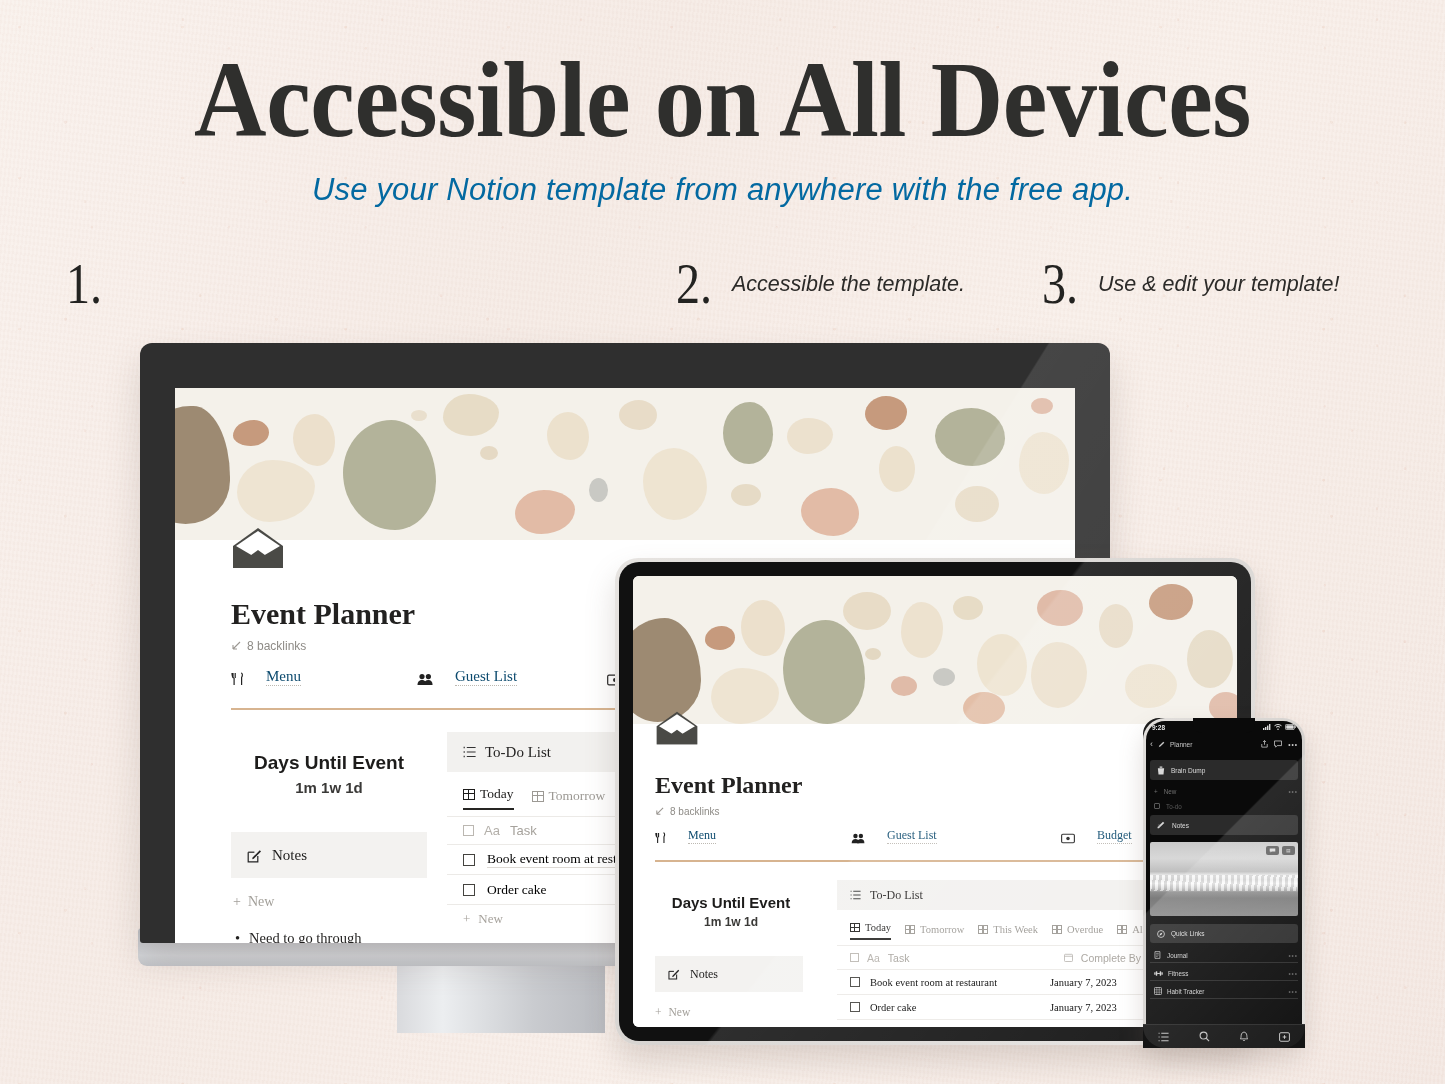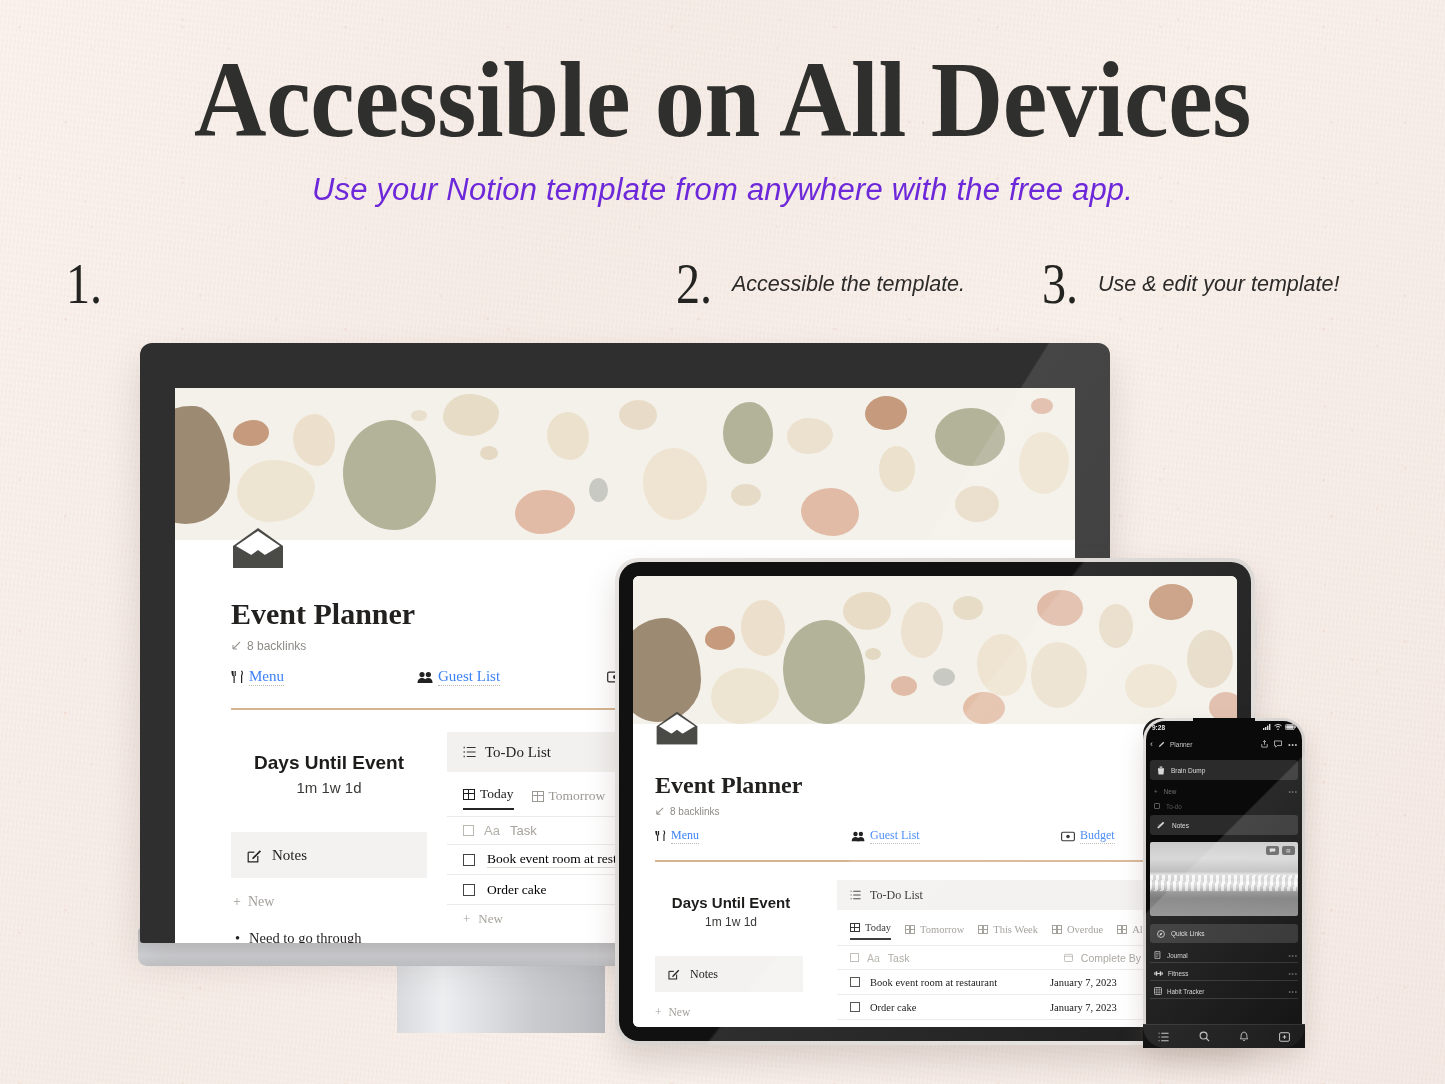--- a/index.html
+++ b/index.html
@@ -50,21 +50,21 @@
     letter-spacing: -0.5px;
     transform: scaleX(0.93);
     white-space: nowrap;
   }
   #subhead {
     position: absolute;
     top: 172px; left: 0; right: 0;
     text-align: center;
     font-size: 31px;
     font-style: italic;
-    color: #6d28d9;
+    color: #0369a1;
     letter-spacing: .2px;
     white-space: nowrap;
   }
 
   
   #steps {
     position: absolute;
     top: 252px; left: 62px;
     width: 1330px;
     height: 62px;
@@ -101,29 +101,29 @@
   .nb-title {
     position: absolute;
     font-family: "Liberation Serif", "DejaVu Serif", serif;
     font-weight: 700;
     color: #222120;
     white-space: nowrap;
   }
   .nb-backlinks { position: absolute; color: #8e8b86; white-space: nowrap; display: flex; align-items: center; gap: 6px; }
   .nb-nav { position: absolute; display: flex; }
   .nb-nav-item {
-    display: flex; align-items: center; gap: 5px;
+    display: flex; align-items: flex-end; gap: 22px;
     font-family: "Liberation Serif", "DejaVu Serif", serif;
-    color: #3b82f6; white-space: nowrap;
+    color: #0c4a6e; white-space: nowrap;
   }
   .nb-nav-item .lbl { border-bottom: 1px dotted #bdb9b2; }
   .nb-rule { position: absolute; background: #d7b490; height: 1.5px; }
   .nb-days { position: absolute; text-align: center; white-space: nowrap; }
   .nb-days .h { font-weight: 700; color: #1d1c1b; }
-  .nb-days .s { color: #3a3937; }
+  .nb-days .s { color: #3a3937; font-weight: bold; }
   .nb-notes {
     position: absolute; background: #f3f2f0; display: flex; align-items: center; gap: 10px;
     font-family: "Liberation Serif", "DejaVu Serif", serif; color: #1d1c1b;
   }
   .nb-new { position: absolute; color: #a29f99; display: flex; align-items: center; gap: 7px;
             font-family: "Liberation Serif", "DejaVu Serif", serif; }
   .nb-bullet { position: absolute; display: flex; gap: 9px;
             font-family: "Liberation Serif", "DejaVu Serif", serif; color: #201f1e; }
   .nb-bullet .dot { flex: none; }
 

